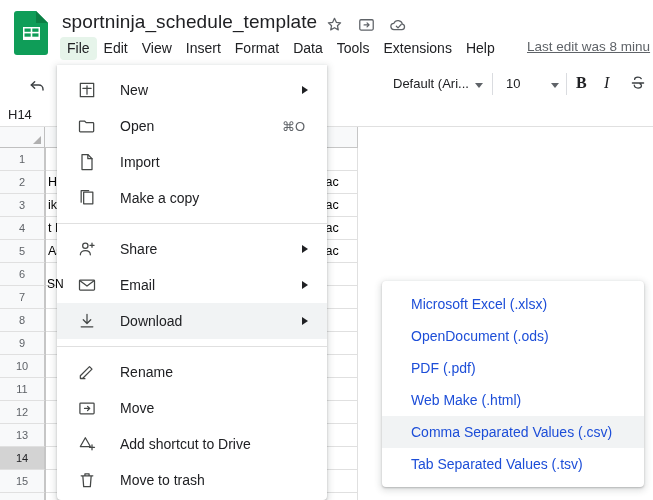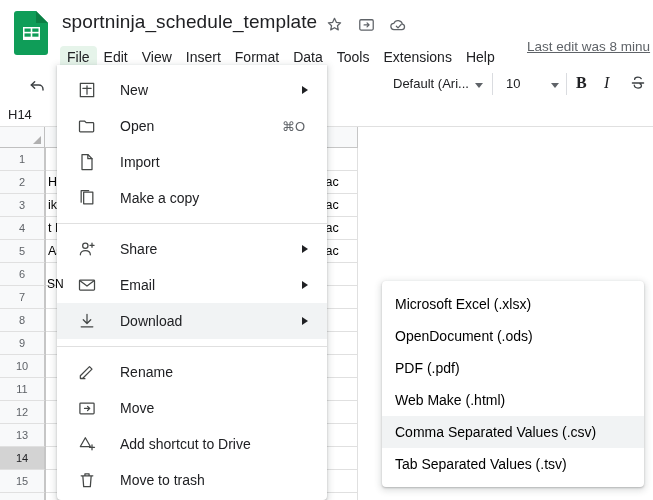--- a/index.html
+++ b/index.html
@@ -18,21 +18,21 @@
 
   .sheets-logo { position: absolute; left: 14px; top: 11px; width: 34px; height: 44px; }
   .doc-title {
     position: absolute; left: 62px; top: 11px;
     font-size: 19px; color: #202124; letter-spacing: 0.1px;
     white-space: nowrap;
   }
   .title-icons { position: absolute; left: 325px; top: 15px; display: flex; gap: 13px; align-items: center; }
   .ticon { width: 19px; height: 19px; display: block; cursor: pointer; }
 
-  .menubar { position: absolute; left: 60px; top: 36px; display: flex; align-items: center; height: 24px; margin-top: 9px; }
+  .menubar { position: absolute; left: 60px; top: 36px; display: flex; align-items: center; height: 24px; }
   .menuitem {
     font-size: 14px; color: #202124; padding: 3px 7px 4px 7px;
     border-radius: 4px; white-space: nowrap; cursor: pointer; line-height: 16px;
   }
   .menuitem.active { background: #e6f4ea; }
   .lastedit {
     position: absolute; left: 527px; top: 39px;
     font-size: 13.5px; color: #5f6368;
     text-decoration: underline; white-space: nowrap; cursor: pointer;
   }
@@ -105,21 +105,21 @@
   }
   .msep { height: 1px; background: #e0e0e0; margin: 7px 0 7px 0; }
 
   
   .submenu {
     position: absolute; left: 382px; top: 281px; width: 262px;
     background: #fff; border-radius: 4px;
     box-shadow: 0 2px 6px 2px rgba(60,64,67,.15), 0 1px 2px 0 rgba(60,64,67,.3);
     padding: 7px 0 7px 0;
   }
-  .srow { height: 32px; display: flex; align-items: center; padding-left: 13px; font-size: 14px; color: #000000; cursor: pointer; white-space: nowrap; }
+  .srow { height: 32px; display: flex; align-items: center; padding-left: 29px; font-size: 14px; color: #1d4ed8; cursor: pointer; white-space: nowrap; }
   .srow.hl { background: #f1f3f4; }
 </style>
 </head>
 <body>
 
 <div id="app">
 
   <div class="grid">
     <div class="corner"></div>
     <div class="colhead-row" id="colheads">

